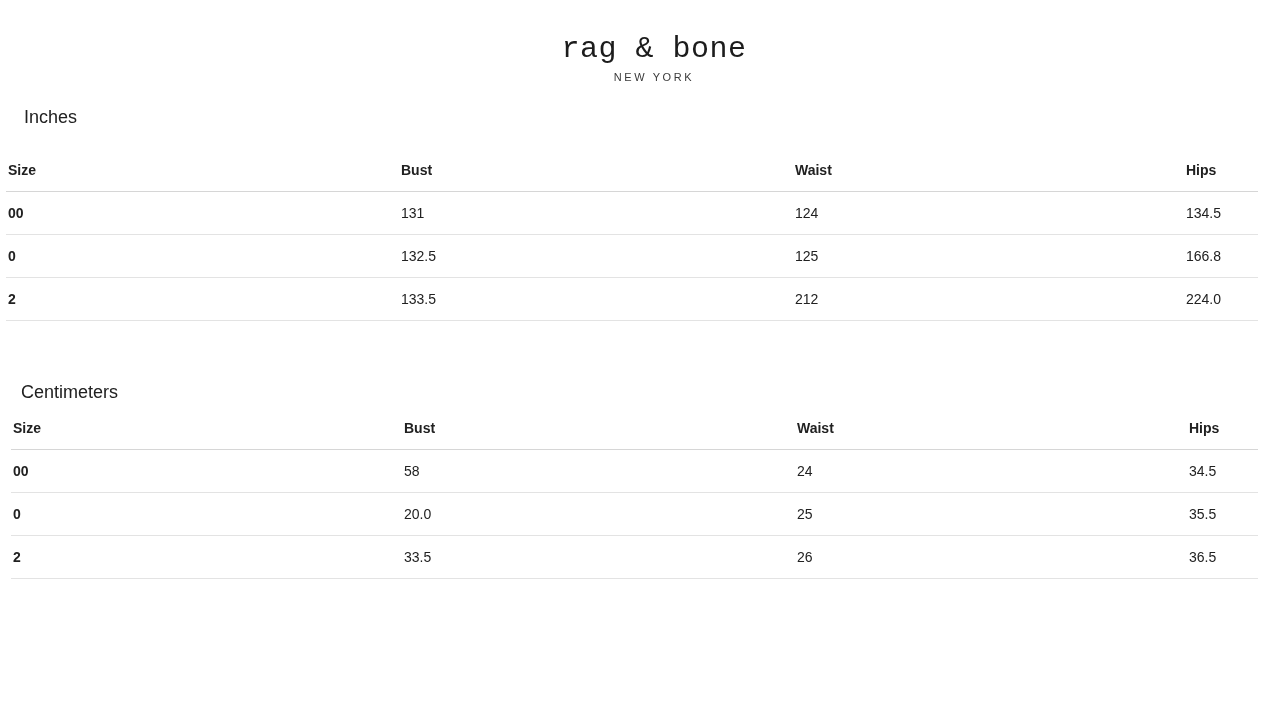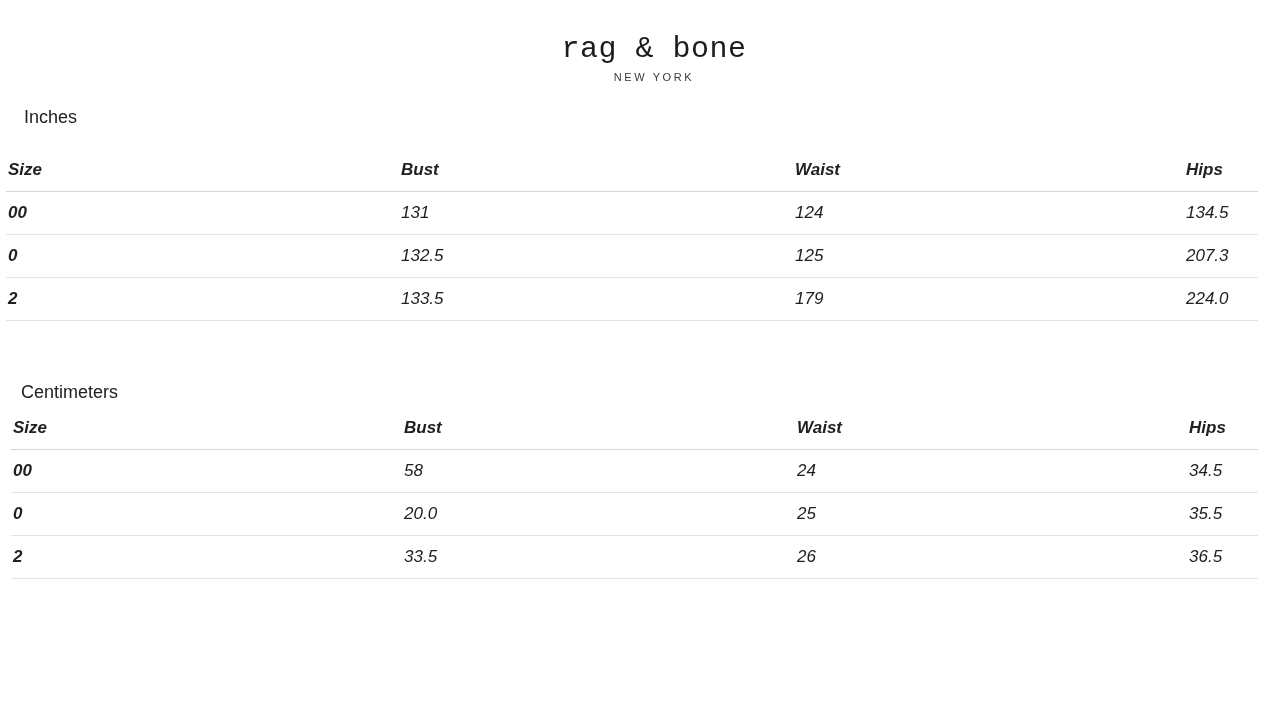--- a/index.html
+++ b/index.html
@@ -40,23 +40,22 @@
     line-height: 30px;
     margin: 0;
     color: #212121;
   }
   .section-inches h2.section-heading { margin: 18px 0 0 24px; }
   .section-cm h2.section-heading { margin: 56px 0 0 21px; }
   
   table.size-table {
     border-collapse: collapse;
     table-layout: fixed;
-    font-size: 17px;
+    font-size: 14px;
     color: #212121;
-    font-style: italic;
   }
   .section-inches table.size-table { width: 1252px; margin: 17px 0 0 6px; }
   .section-cm table.size-table { width: 1247px; margin: 0 0 0 11px; }
   table.size-table th,
   table.size-table td {
     height: 42px;
     padding: 0 0 0 2px;
     text-align: left;
     vertical-align: middle;
     font-weight: 400;
@@ -102,26 +101,26 @@
         <tr>
           <th>00</th>
           <td>131</td>
           <td>124</td>
           <td>134.5</td>
         </tr>
         <tr>
           <th>0</th>
           <td>132.5</td>
           <td>125</td>
-          <td>207.3</td>
+          <td>166.8</td>
         </tr>
         <tr>
           <th>2</th>
           <td>133.5</td>
-          <td>179</td>
+          <td>212</td>
           <td>224.0</td>
         </tr>
       </tbody>
     </table>
   </section>
 
   <section class="section section-cm">
     <h2 class="section-heading">Centimeters</h2>
     <table class="size-table">
       <colgroup>

